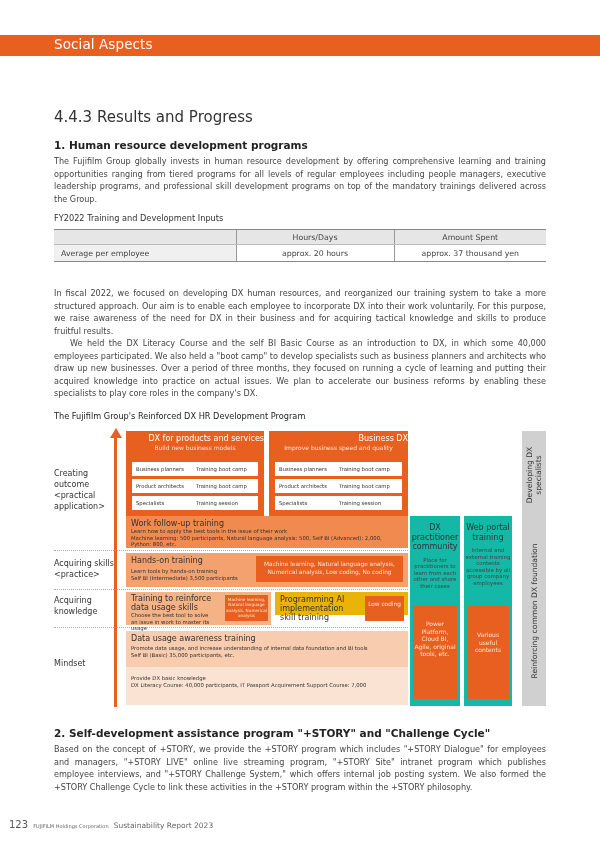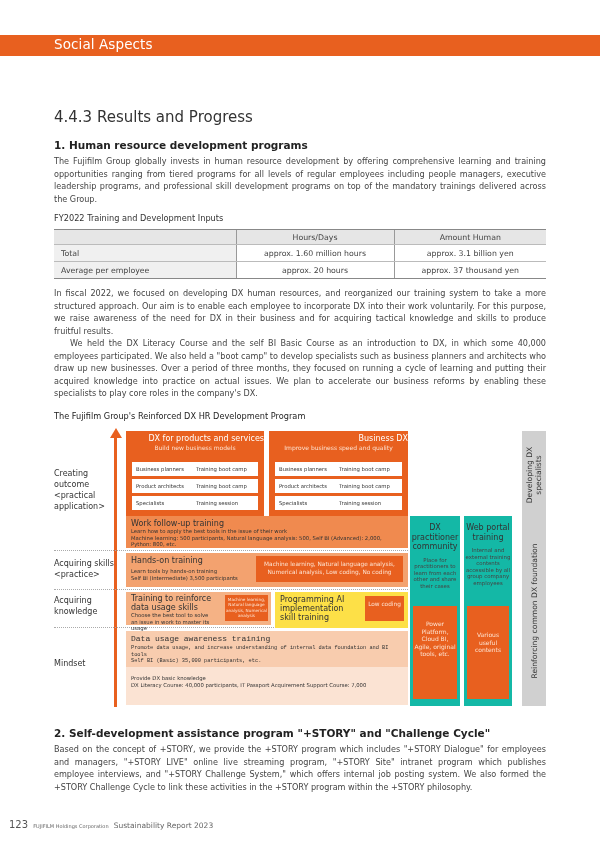--- a/index.html
+++ b/index.html
@@ -73,29 +73,24 @@
 <table class="inputs">
   <colgroup>
       <col class="c1">
       <col class="c2">
       <col>
     </colgroup>
   <thead>
     <tr>
       <th></th>
       <th class="c">Hours/Days</th>
-      <th class="c">Amount Human</th>
+      <th class="c">Amount Spent</th>
     </tr>
   </thead>
   <tbody>
-    <tr>
-      <td>Total</td>
-      <td class="c">approx. 1.60 million hours</td>
-      <td class="c">approx. 3.1 billion yen</td>
-    </tr>
     <tr>
       <td>Average per employee</td>
       <td class="c">approx. 20 hours</td>
       <td class="c">approx. 37 thousand yen</td>
     </tr>
   </tbody>
 </table>
 
 <div class="para" style="top:287px;">
   <p>In fiscal 2022, we focused on developing DX human resources, and reorganized our training system to take a more structured approach. Our aim is to enable each employee to incorporate DX into their work voluntarily. For this purpose, we raise awareness of the need for DX in their business and for acquiring tactical knowledge and skills to produce fruitful results.</p>
@@ -163,26 +158,26 @@
     <div class="s">Self BI (Intermediate) 3,500 participants</div>
     <div class="tag" style="left:130px; top:3px; width:147px; height:26px; font-size:5.8px; line-height:7.5px; padding-top:5px;">Machine learning, Natural language analysis, Numerical analysis, Low coding, No coding</div>
   </div>
 
   <div class="tbox" style="left:126px; top:592px; width:145px; height:33px; background:#f5b285; padding:2px 5px;">
     <div class="t" style="width:85px;">Training to reinforce data usage skills</div>
     <div class="s" style="width:85px;">Choose the best tool to solve an issue in work to master its usage</div>
     <div class="tag" style="left:99px; top:3px; width:43px; height:26px; font-size:4.2px; line-height:5.4px; padding-top:2px;">Machine learning, Natural language analysis, Numerical analysis</div>
   </div>
 
-  <div class="tbox" style="left:275px; top:592px; width:133px; height:36px; background:#fde047; padding:3px 5px;">
+  <div class="tbox" style="left:275px; top:592px; width:133px; height:23px; background:#eab308; padding:3px 5px;">
     <div class="t" style="width:80px;">Programming AI implementation skill training</div>
     <div class="tag" style="left:90px; top:4px; width:39px; height:25px; font-size:5.8px; line-height:7.5px; padding-top:5px;">Low coding</div>
   </div>
 
-  <div class="tbox" style="left:126px; top:631px; width:282px; height:47px; background:#f8ccae; padding:3px 5px;font-family:Liberation Mono, monospace;">
+  <div class="tbox" style="left:126px; top:631px; width:282px; height:47px; background:#f8ccae; padding:3px 5px;">
     <div class="t">Data usage awareness training</div>
     <div class="s" style="margin-top:2px;">Promote data usage, and increase understanding of internal data foundation and BI tools</div>
     <div class="s">Self BI (Basic) 35,000 participants, etc.</div>
   </div>
 
   <div class="tbox" style="left:126px; top:667px; width:282px; height:38px; background:#fbe3d3; padding:4px 5px;">
     <div class="s" style="margin-top:4px;">Provide DX basic knowledge</div>
     <div class="s">DX Literacy Course: 40,000 participants, IT Passport Acquirement Support Course: 7,000</div>
   </div>
 

